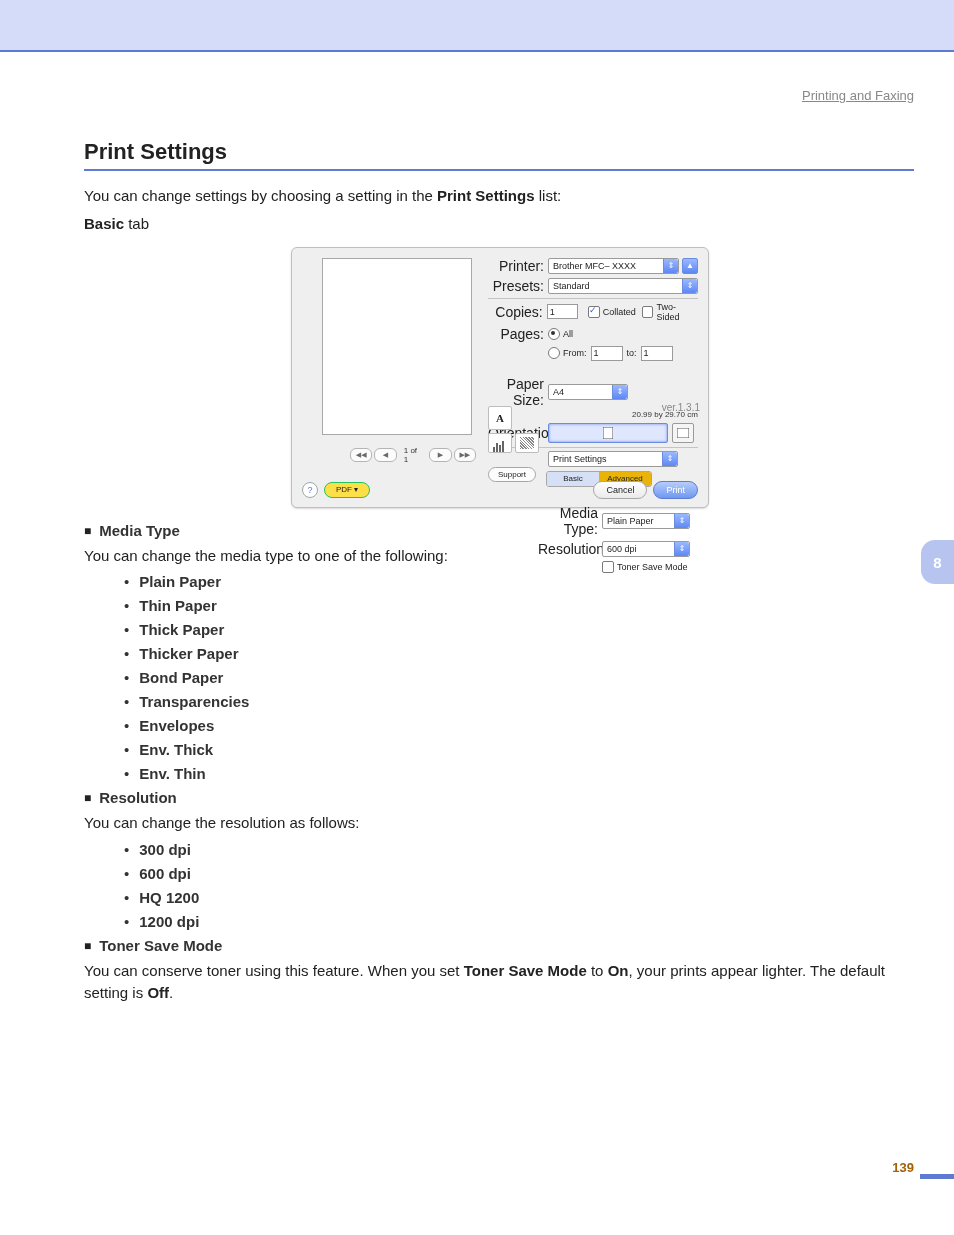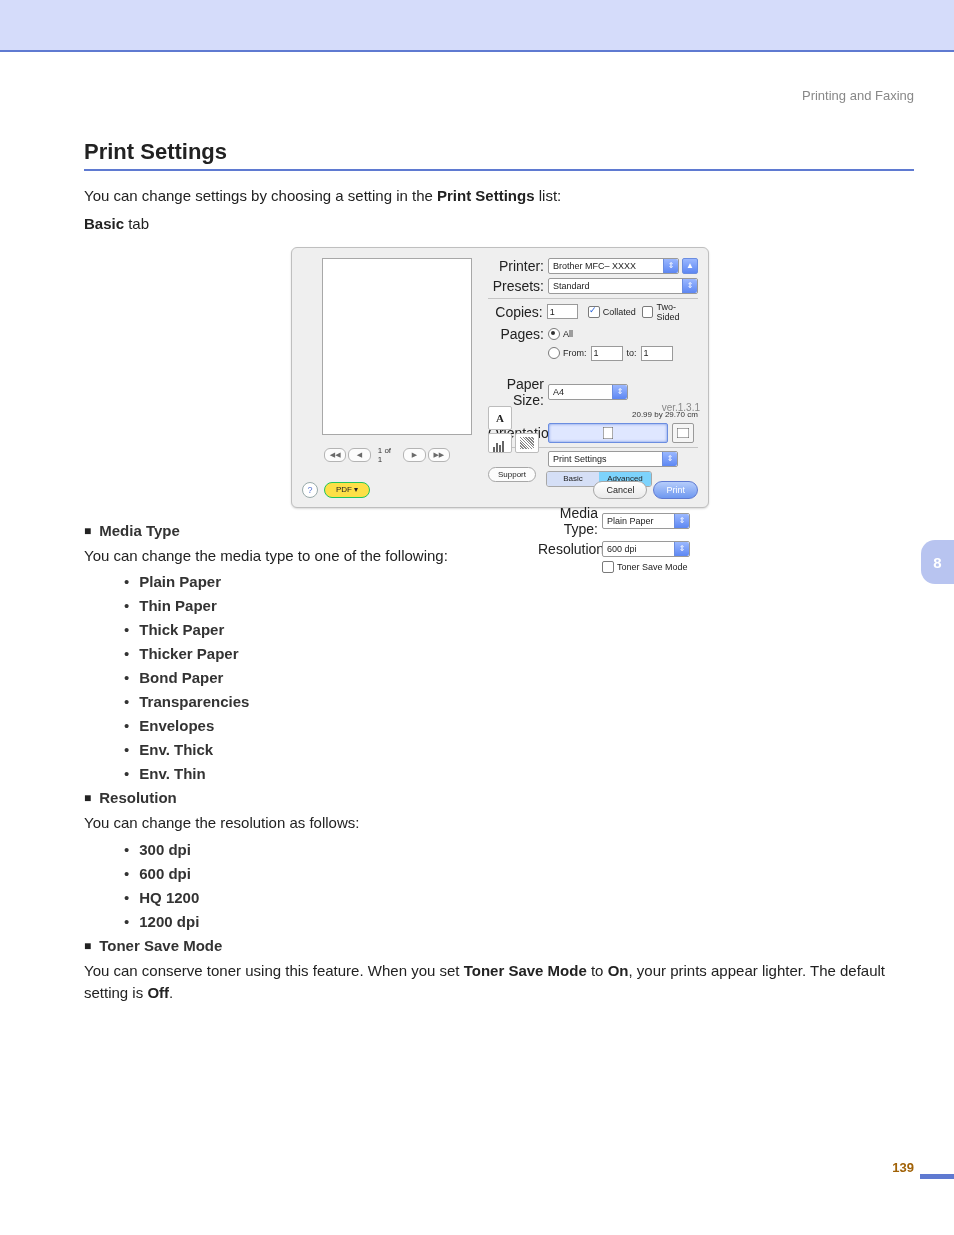--- a/index.html
+++ b/index.html
@@ -1,47 +1,47 @@
 <!DOCTYPE html>
 <html><head>
 <meta charset="utf-8">
 <style>
   html,body{margin:0;padding:0;background:#fff;font-family:Arial,Helvetica,sans-serif;color:#333;font-size:14px;}
   .page{width:954px;height:1235px;position:relative;box-sizing:border-box;}
   .topband{position:absolute;top:0;left:0;right:0;height:50px;background:#d5dcfa;border-bottom:2px solid #5f7ad1;}
-  .breadcrumb{position:absolute;top:88px;right:40px;font-size:13px;color:#888;}
+  .breadcrumb{position:absolute;top:88px;right:40px;font-size:13px;color:#888;text-decoration:underline;}
   .chaptab{position:absolute;right:0;top:540px;width:33px;height:44px;background:#b8c4f0;border-top-left-radius:14px;border-bottom-left-radius:14px;color:#fff;font-weight:bold;font-size:15px;display:flex;align-items:center;justify-content:center;}
   .content{position:absolute;left:84px;right:40px;top:139px;}
   h1.section{font-size:22px;font-weight:bold;color:#222;margin:0 0 4px 0;}
   .hr{height:2px;background:#5f7ad1;margin:2px 0 14px 0;}
   p.body{margin:6px 0;font-size:15px;line-height:1.45;color:#222;}
   .bold{font-weight:bold;}
   .screenshot{display:block;margin:12px auto 14px auto;width:416px;position:relative;}
   .ssbox{width:416px;height:259px;background:#efefef;border:1px solid #bfbfbf;border-radius:6px;box-shadow:0 1px 2px rgba(0,0,0,.15);position:relative;font-size:9px;color:#222;}
   .ss-left{position:absolute;left:10px;top:10px;width:170px;}
   .preview{width:148px;height:175px;background:#fff;border:1px solid #a8a8a8;margin-left:20px;}
-  .navbar{position:absolute;left:21px;top:190px;width:128px;height:14px;display:flex;align-items:center;}
+  .navbar{position:absolute;left:47px;top:190px;width:128px;height:14px;display:flex;align-items:center;}
   .navbtn{width:22px;height:12px;background:#fcfcfc;border:1px solid #b4b4b4;border-radius:6px;margin:0 1px;display:flex;align-items:center;justify-content:center;color:#6a6a6a;font-size:7px;line-height:1;}
   .navlbl{font-size:8px;margin:0 6px;color:#333;}
   .ss-right{position:absolute;left:196px;top:10px;right:10px;}
   .row{display:flex;align-items:center;margin-bottom:4px;}
   .lbl{width:56px;text-align:right;margin-right:4px;font-size:14px;color:#222;}
   .sel{flex:1;height:14px;background:#fff;border:1px solid #9a9a9a;border-radius:2px;padding:0 4px;display:flex;align-items:center;position:relative;font-size:9px;}
   .selbtn{position:absolute;right:0;top:0;width:14px;height:14px;background:linear-gradient(#9bb8ff,#5d87f3);border-left:1px solid #6b8de0;border-radius:0 2px 2px 0;display:flex;align-items:center;justify-content:center;color:#fff;font-size:8px;}
   .sqbtn{width:14px;height:14px;background:linear-gradient(#9bb8ff,#5d87f3);border:1px solid #6b8de0;border-radius:2px;margin-left:3px;display:flex;align-items:center;justify-content:center;color:#fff;font-size:8px;}
   .numfield{width:26px;height:13px;background:#fff;border:1px solid #9a9a9a;font-size:9px;padding:0 2px;display:flex;align-items:center;}
   .chk{width:10px;height:10px;border:1px solid #7a7a7a;border-radius:2px;display:inline-block;margin-right:3px;position:relative;background:#fff;}
   .chk.checked::after{content:"✓";position:absolute;left:0;top:-2px;font-size:9px;color:#2a64d8;}
   .radio{width:10px;height:10px;border:1px solid #7a7a7a;border-radius:50%;display:inline-block;margin-right:3px;position:relative;background:#fff;}
   .radio.on::after{content:"";position:absolute;left:2px;top:2px;width:4px;height:4px;background:#333;border-radius:50%;}
   .orient{width:20px;height:18px;border:1px solid #9a9a9a;background:#f5f5f5;margin-right:4px;display:flex;align-items:center;justify-content:center;border-radius:2px;}
   .orient.sel{background:#dfe7ff;border-color:#6b8de0;box-shadow:inset 0 0 3px #6b8de0;}
   .divline{height:1px;background:#c4c4c4;margin:3px 0 3px 0;}
   .tabs{display:flex;margin:2px 0 2px 58px;border:1px solid #a7a7a7;border-radius:3px;overflow:hidden;width:104px;height:14px;}
-  .tab{flex:1;text-align:center;font-size:8px;line-height:14px;background:#7dd3fc;}
+  .tab{flex:1;text-align:center;font-size:8px;line-height:14px;background:#eab308;}
   .tab.active{background:#d5dff6;}
   .ver{position:absolute;right:8px;top:154px;font-size:10px;color:#888;}
   .icongroup{position:absolute;left:196px;top:158px;width:52px;}
   .supportbtn{position:absolute;left:196px;top:219px;width:46px;height:13px;border:1px solid #a7a7a7;border-radius:8px;background:#fcfcfc;font-size:8px;text-align:center;line-height:13px;}
   .footerrow{position:absolute;left:10px;right:10px;bottom:8px;display:flex;align-items:center;}
   .helpbtn{width:14px;height:14px;border:1px solid #9aa;border-radius:50%;color:#5f7ad1;font-size:9px;display:flex;align-items:center;justify-content:center;margin-right:6px;background:#fff;}
   .pdfbtn{width:44px;height:14px;border:1px solid #22c55e;border-radius:8px;background:#fde047;font-size:8px;display:flex;align-items:center;justify-content:center;}
   .footright{margin-left:auto;display:flex;gap:6px;}
   .pillbtn{height:16px;padding:0 12px;border:1px solid #a7a7a7;border-radius:10px;background:linear-gradient(#fff,#eaeaea);font-size:9px;display:flex;align-items:center;text-align:center;}
   .pillbtn.primary{background:linear-gradient(#b6cdfb,#6f98f0);border-color:#5f7ad1;color:#fff;}

